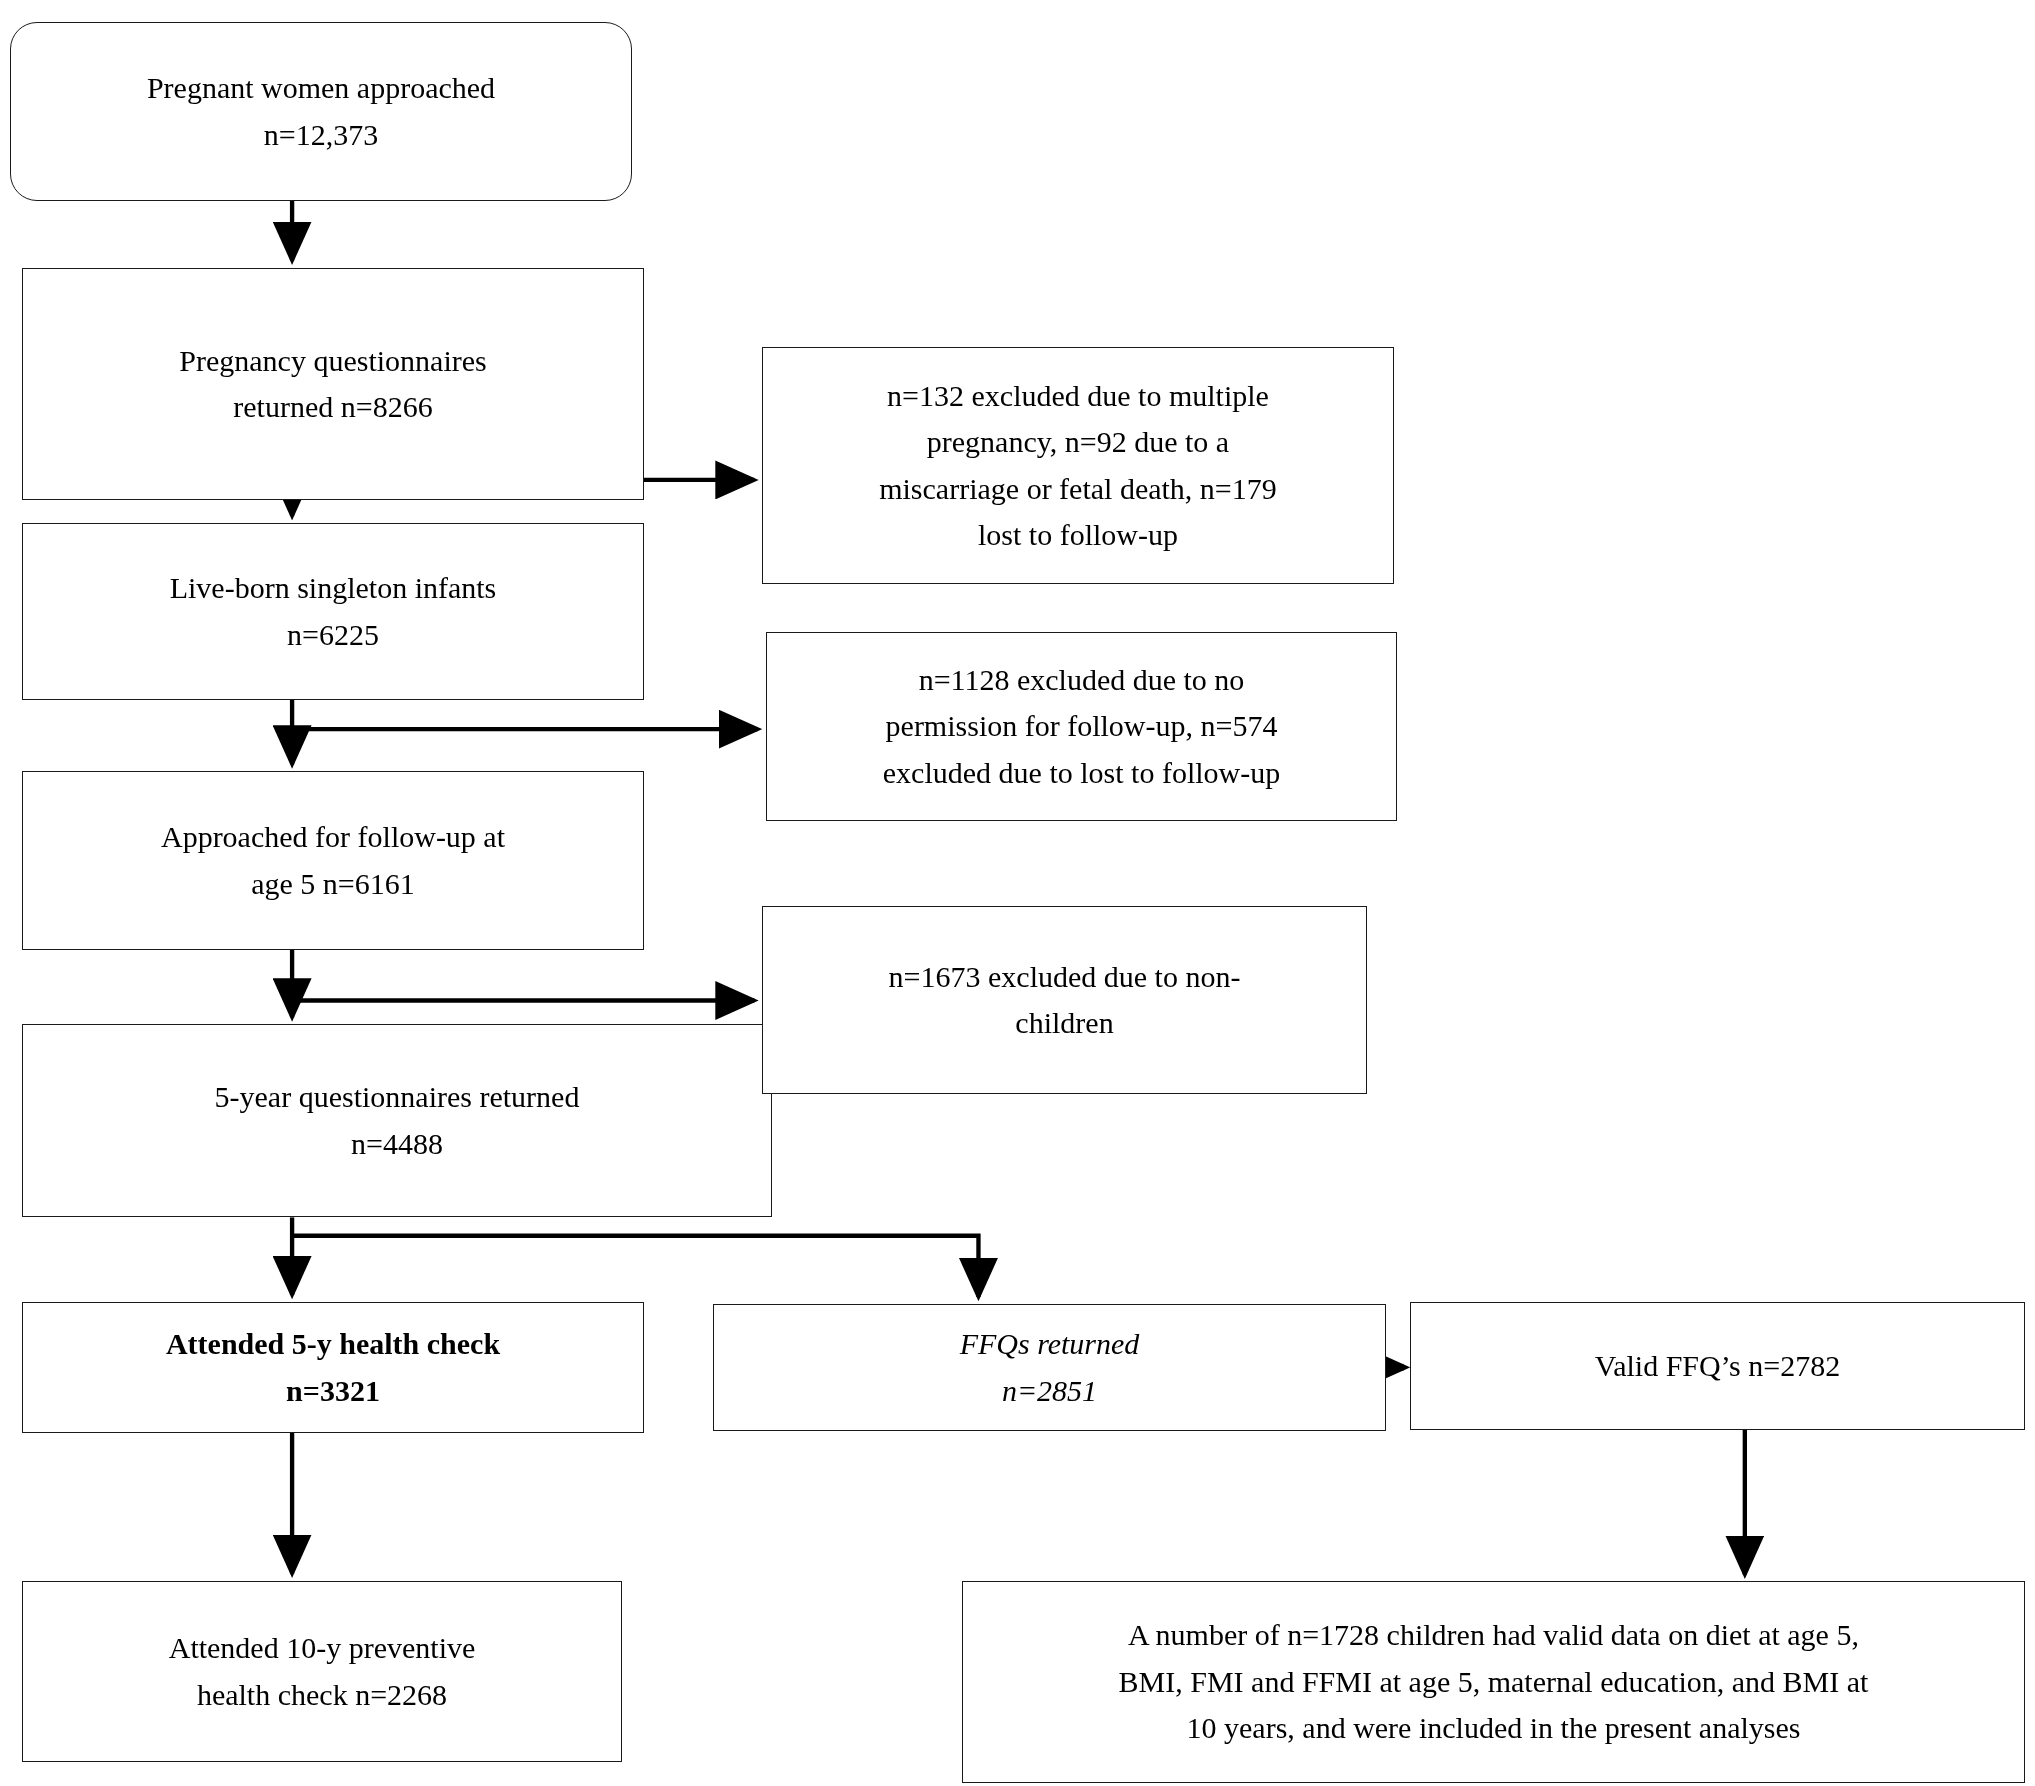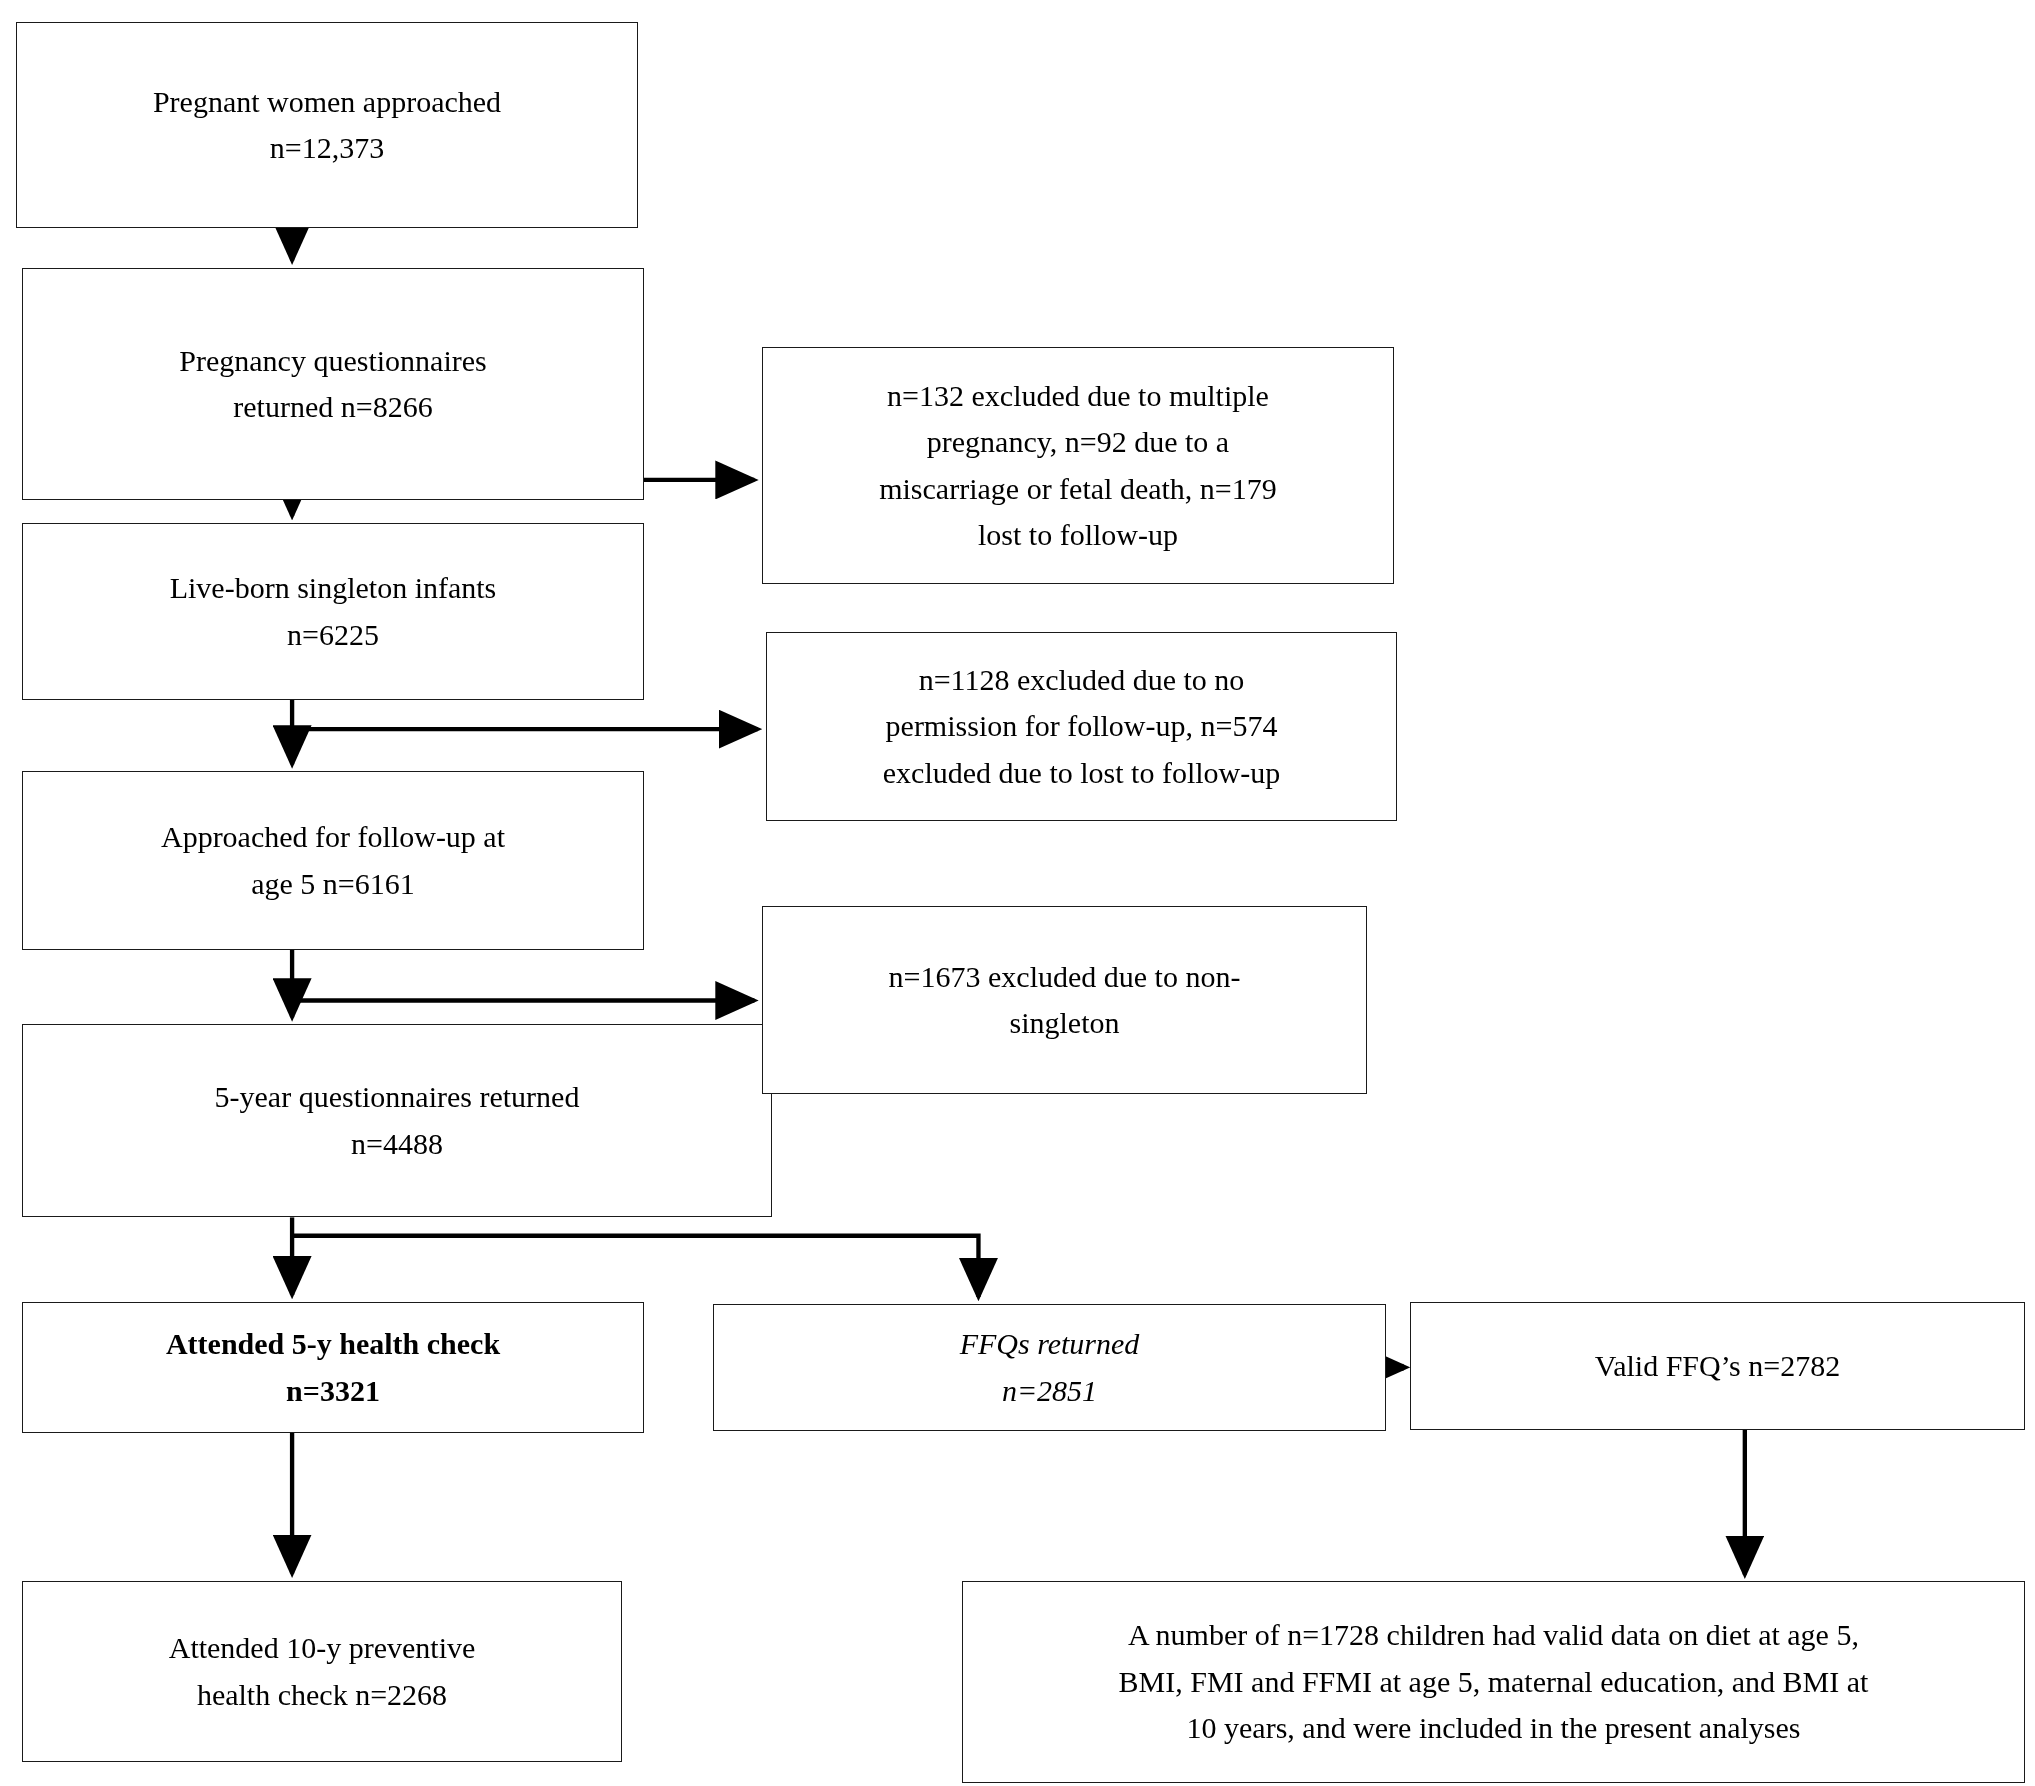--- a/index.html
+++ b/index.html
@@ -64,21 +64,21 @@
 
     <path d="M606,2563 L2030,2563 L2030,2690" fill="none" stroke="#000000" stroke-width="9" marker-end="url(#ah)"></path>
 
     <line x1="606" y1="2970" x2="606" y2="3264" stroke="#000000" stroke-width="9" marker-end="url(#ah)"></line>
 
     <line x1="2878" y1="2836" x2="2912" y2="2836" stroke="#000000" stroke-width="14" marker-end="url(#ah)"></line>
 
     <line x1="3620" y1="2965" x2="3620" y2="3266" stroke="#000000" stroke-width="9" marker-end="url(#ah)"></line>
   </svg>
 
-  <div class="box" style="left:16px;top:22px;width:622px;height:206px;">
+  <div class="box" style="left:10px;top:22px;width:622px;height:179px;border-radius:27px;">
     <span class="ln">Pregnant women approached</span>
     <span class="ln">n=12,373</span>
   </div>
 
   <div class="box" style="left:22px;top:268px;width:622px;height:232px;">
     <span class="ln">Pregnancy questionnaires</span>
     <span class="ln">returned n=8266</span>
   </div>
 
   <div class="box" style="left:22px;top:523px;width:622px;height:177px;text-align:right;">
@@ -114,21 +114,21 @@
   </div>
 
   <div class="box" style="left:766px;top:632px;width:631px;height:189px;">
     <span class="ln">n=1128 excluded due to no</span>
     <span class="ln">permission for follow-up, n=574</span>
     <span class="ln">excluded due to lost to follow-up</span>
   </div>
 
   <div class="box" style="left:762px;top:906px;width:605px;height:188px;">
     <span class="ln">n=1673 excluded due to non-</span>
-    <span class="ln">singleton</span>
+    <span class="ln">children</span>
   </div>
 
   <div class="box" style="left:713px;top:1304px;width:673px;height:127px;font-style:italic;">
     <span class="ln">FFQs returned</span>
     <span class="ln">n=2851</span>
   </div>
 
   <div class="box" style="left:1410px;top:1302px;width:615px;height:128px;">
     <span class="ln">Valid FFQ’s n=2782</span>
   </div>

